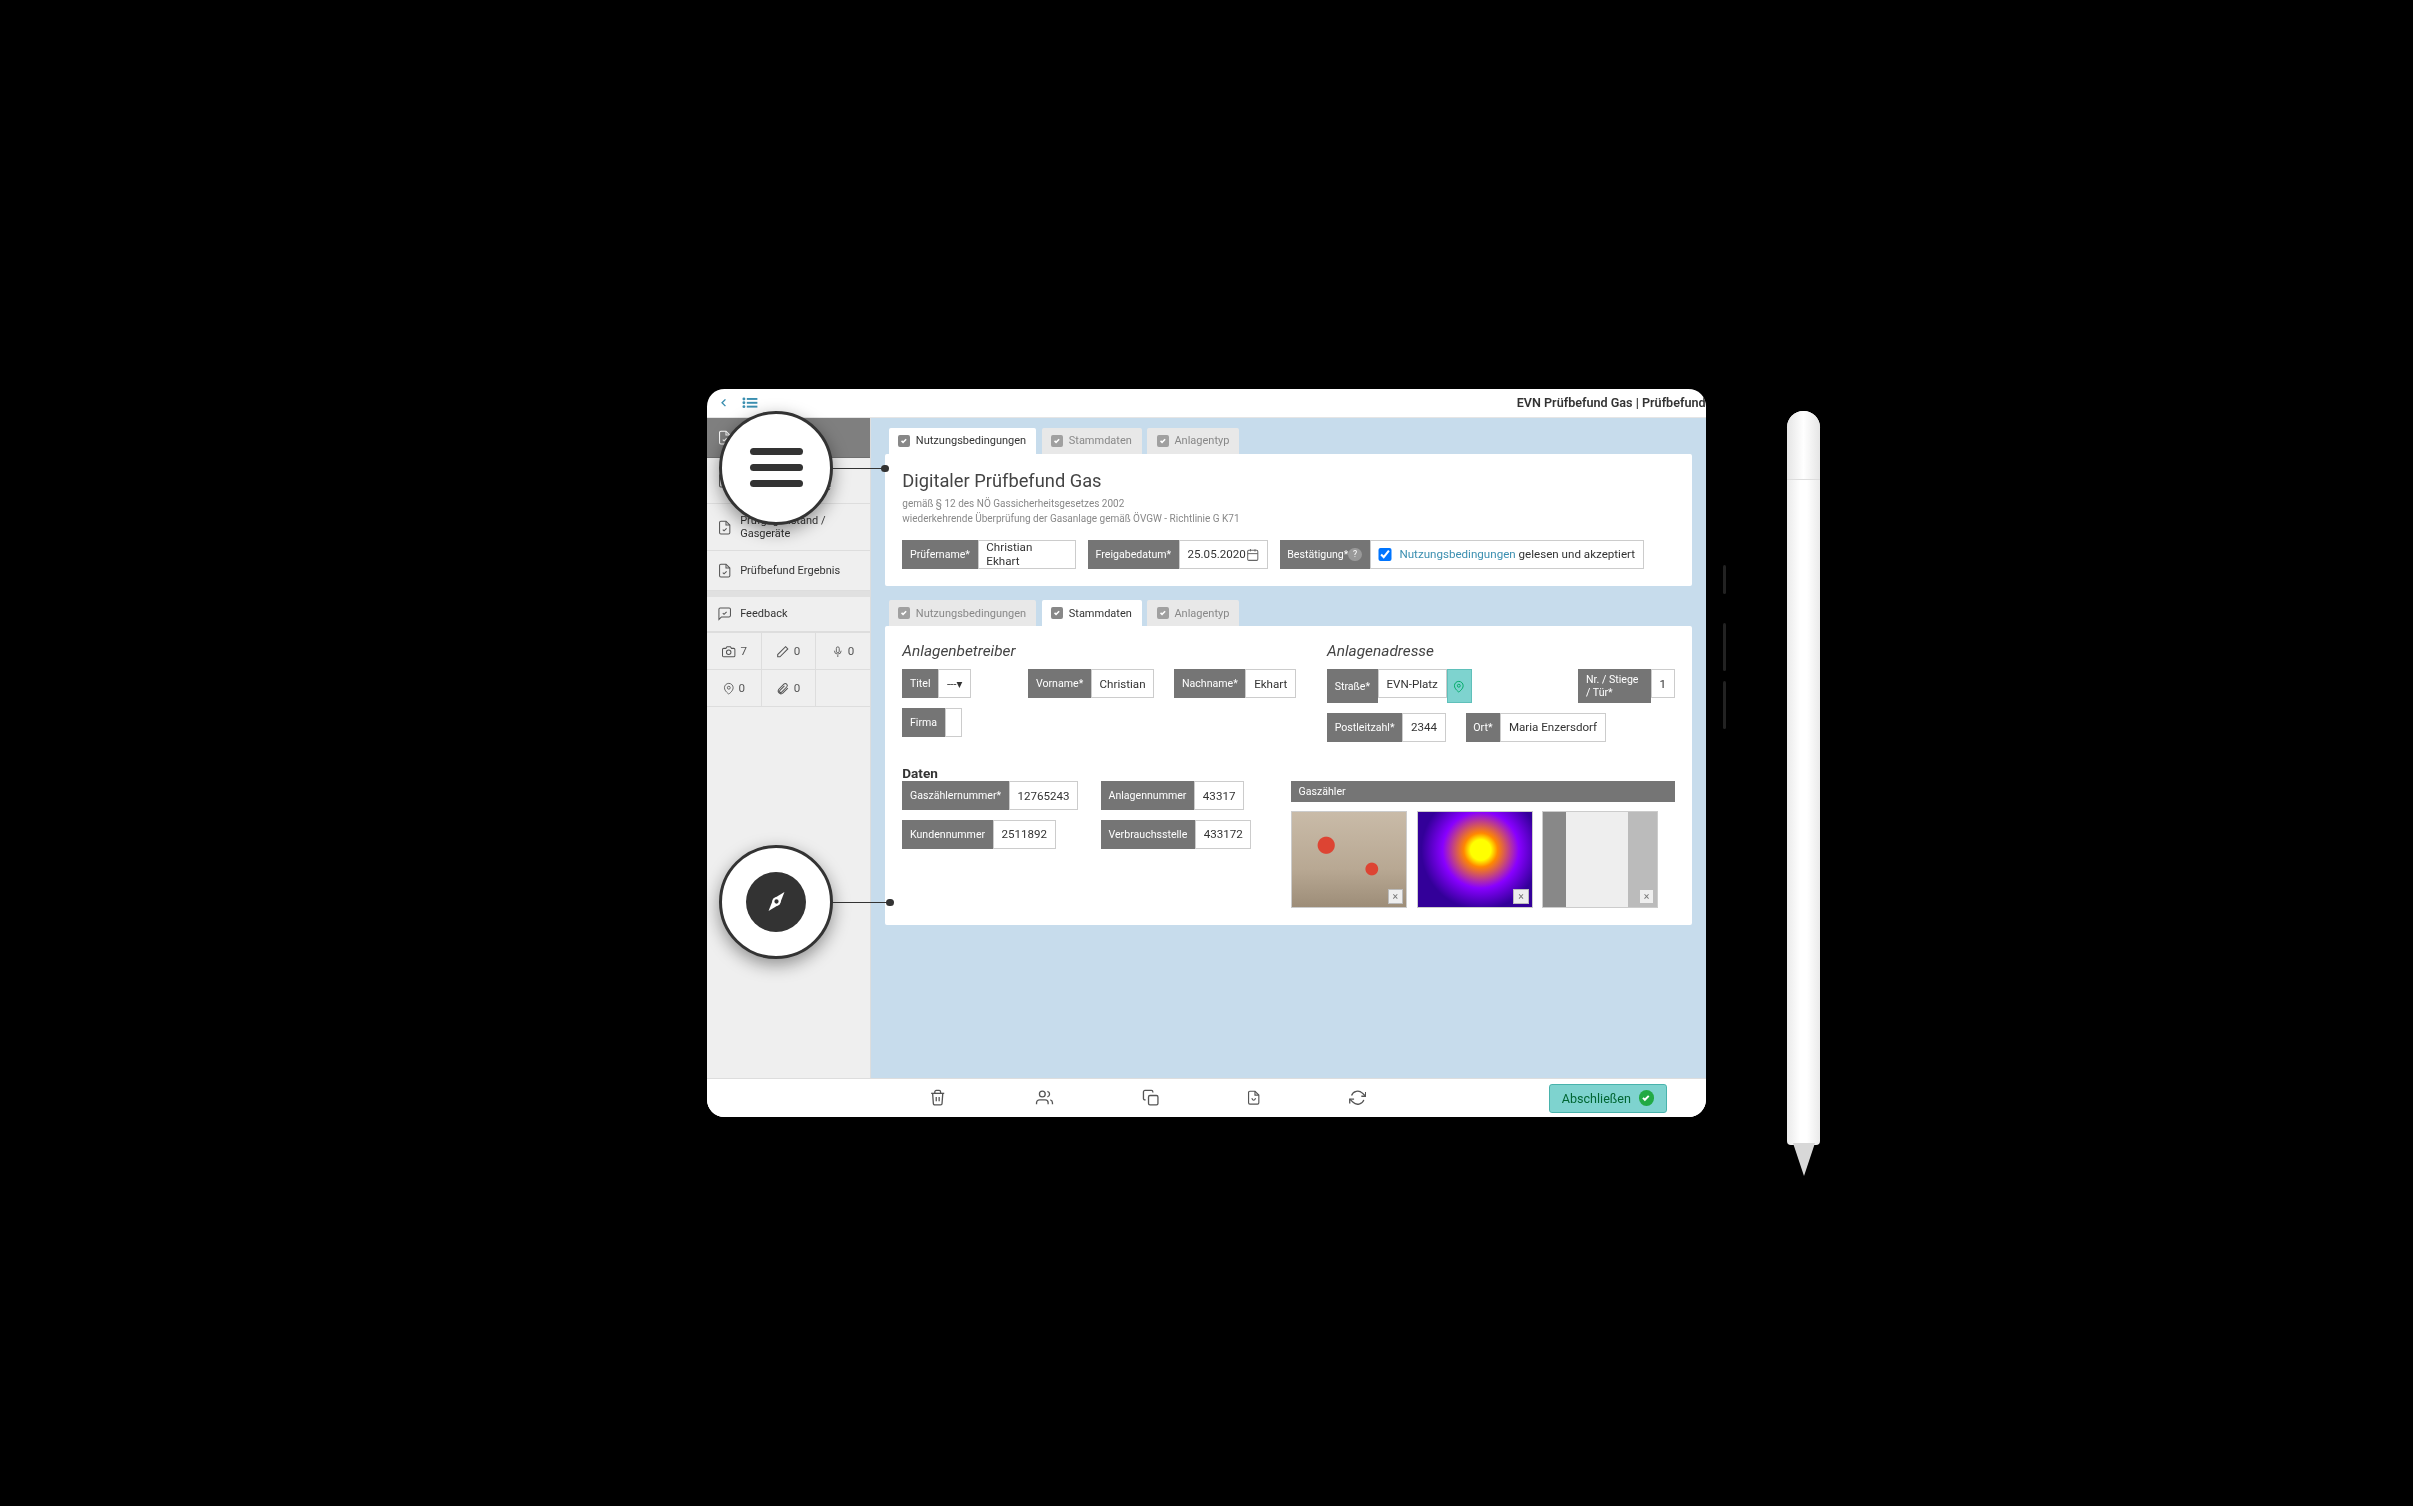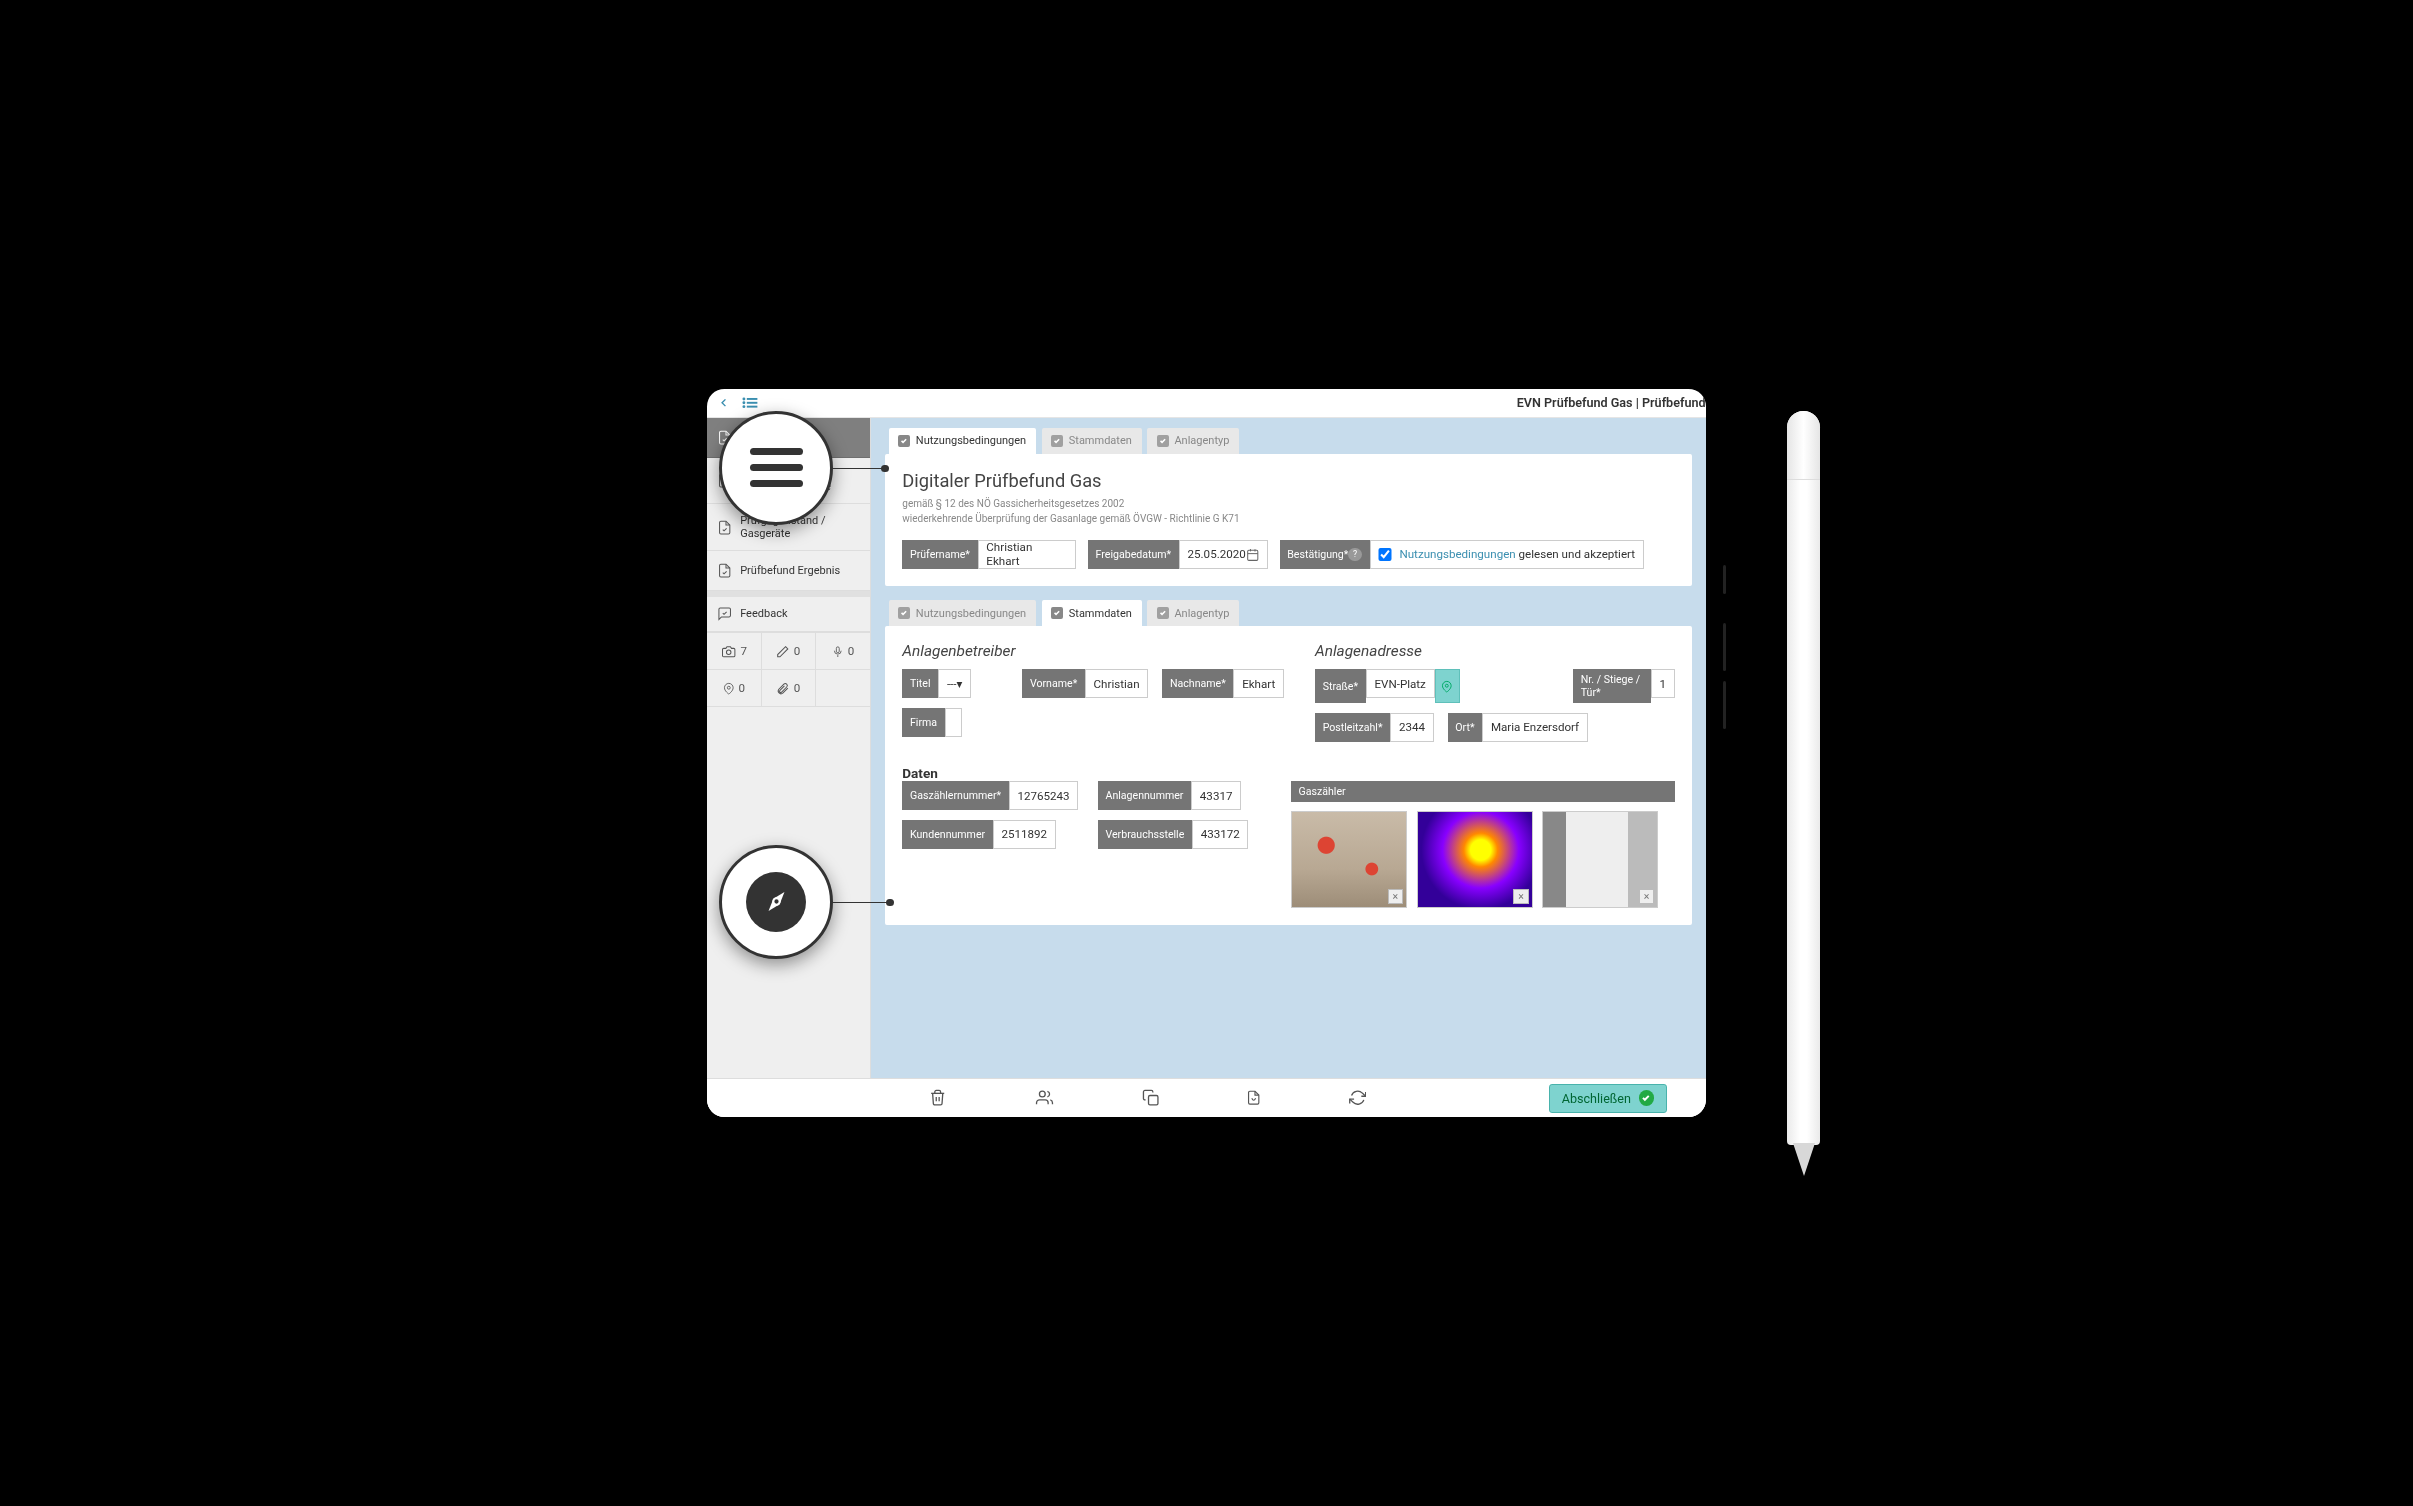--- a/index.html
+++ b/index.html
@@ -129,21 +129,21 @@
   }
   .help-badge { width:13.5px; height:13.5px; border-radius:50%; background:#999; color:#fff; font-size:8.7px; display:flex; align-items:center; justify-content:center; }
 
   .checkbox-line { display:flex; align-items:center; gap:7.7px; font-size:11.6px; color:#333; padding: 5.8px 7.7px; border:1px solid #ccc; }
   .checkbox-line input { width:13.5px; height:13.5px; }
   .checkbox-line a { color:#3b8fb0; text-decoration:none; }
 
   .two-col { display:flex; gap:31px; }
   .col { flex:1; }
   .col h3 { font-size:15.4px; font-weight:400; margin-bottom:9.7px; color:#444;font-style:italic; }
-  .row3 { display:flex; gap:14px; margin-bottom:9.7px; }
+  .row3 { display:flex; gap:20px; margin-bottom:9.7px; }
   .row3 .field { flex:1; }
 
   .pin-btn { width:25px; background:#7ed3cf; border:1px solid #5fc0ba; display:flex; align-items:center; justify-content:center; cursor:pointer; }
 
   .thumbs { display:flex; gap:9.7px; margin-top:3.9px; }
   .thumb { width:116px; height:97px; position:relative; border:1px solid #ccc; overflow:hidden; }
   .thumb .x { position:absolute; bottom:2.9px; right:2.9px; width:15.4px; height:15.4px; background:#eee; border:1px solid #bbb; color:#777; font-size:10.6px; display:flex; align-items:center; justify-content:center; cursor:pointer; }
 
   
   .footer {

